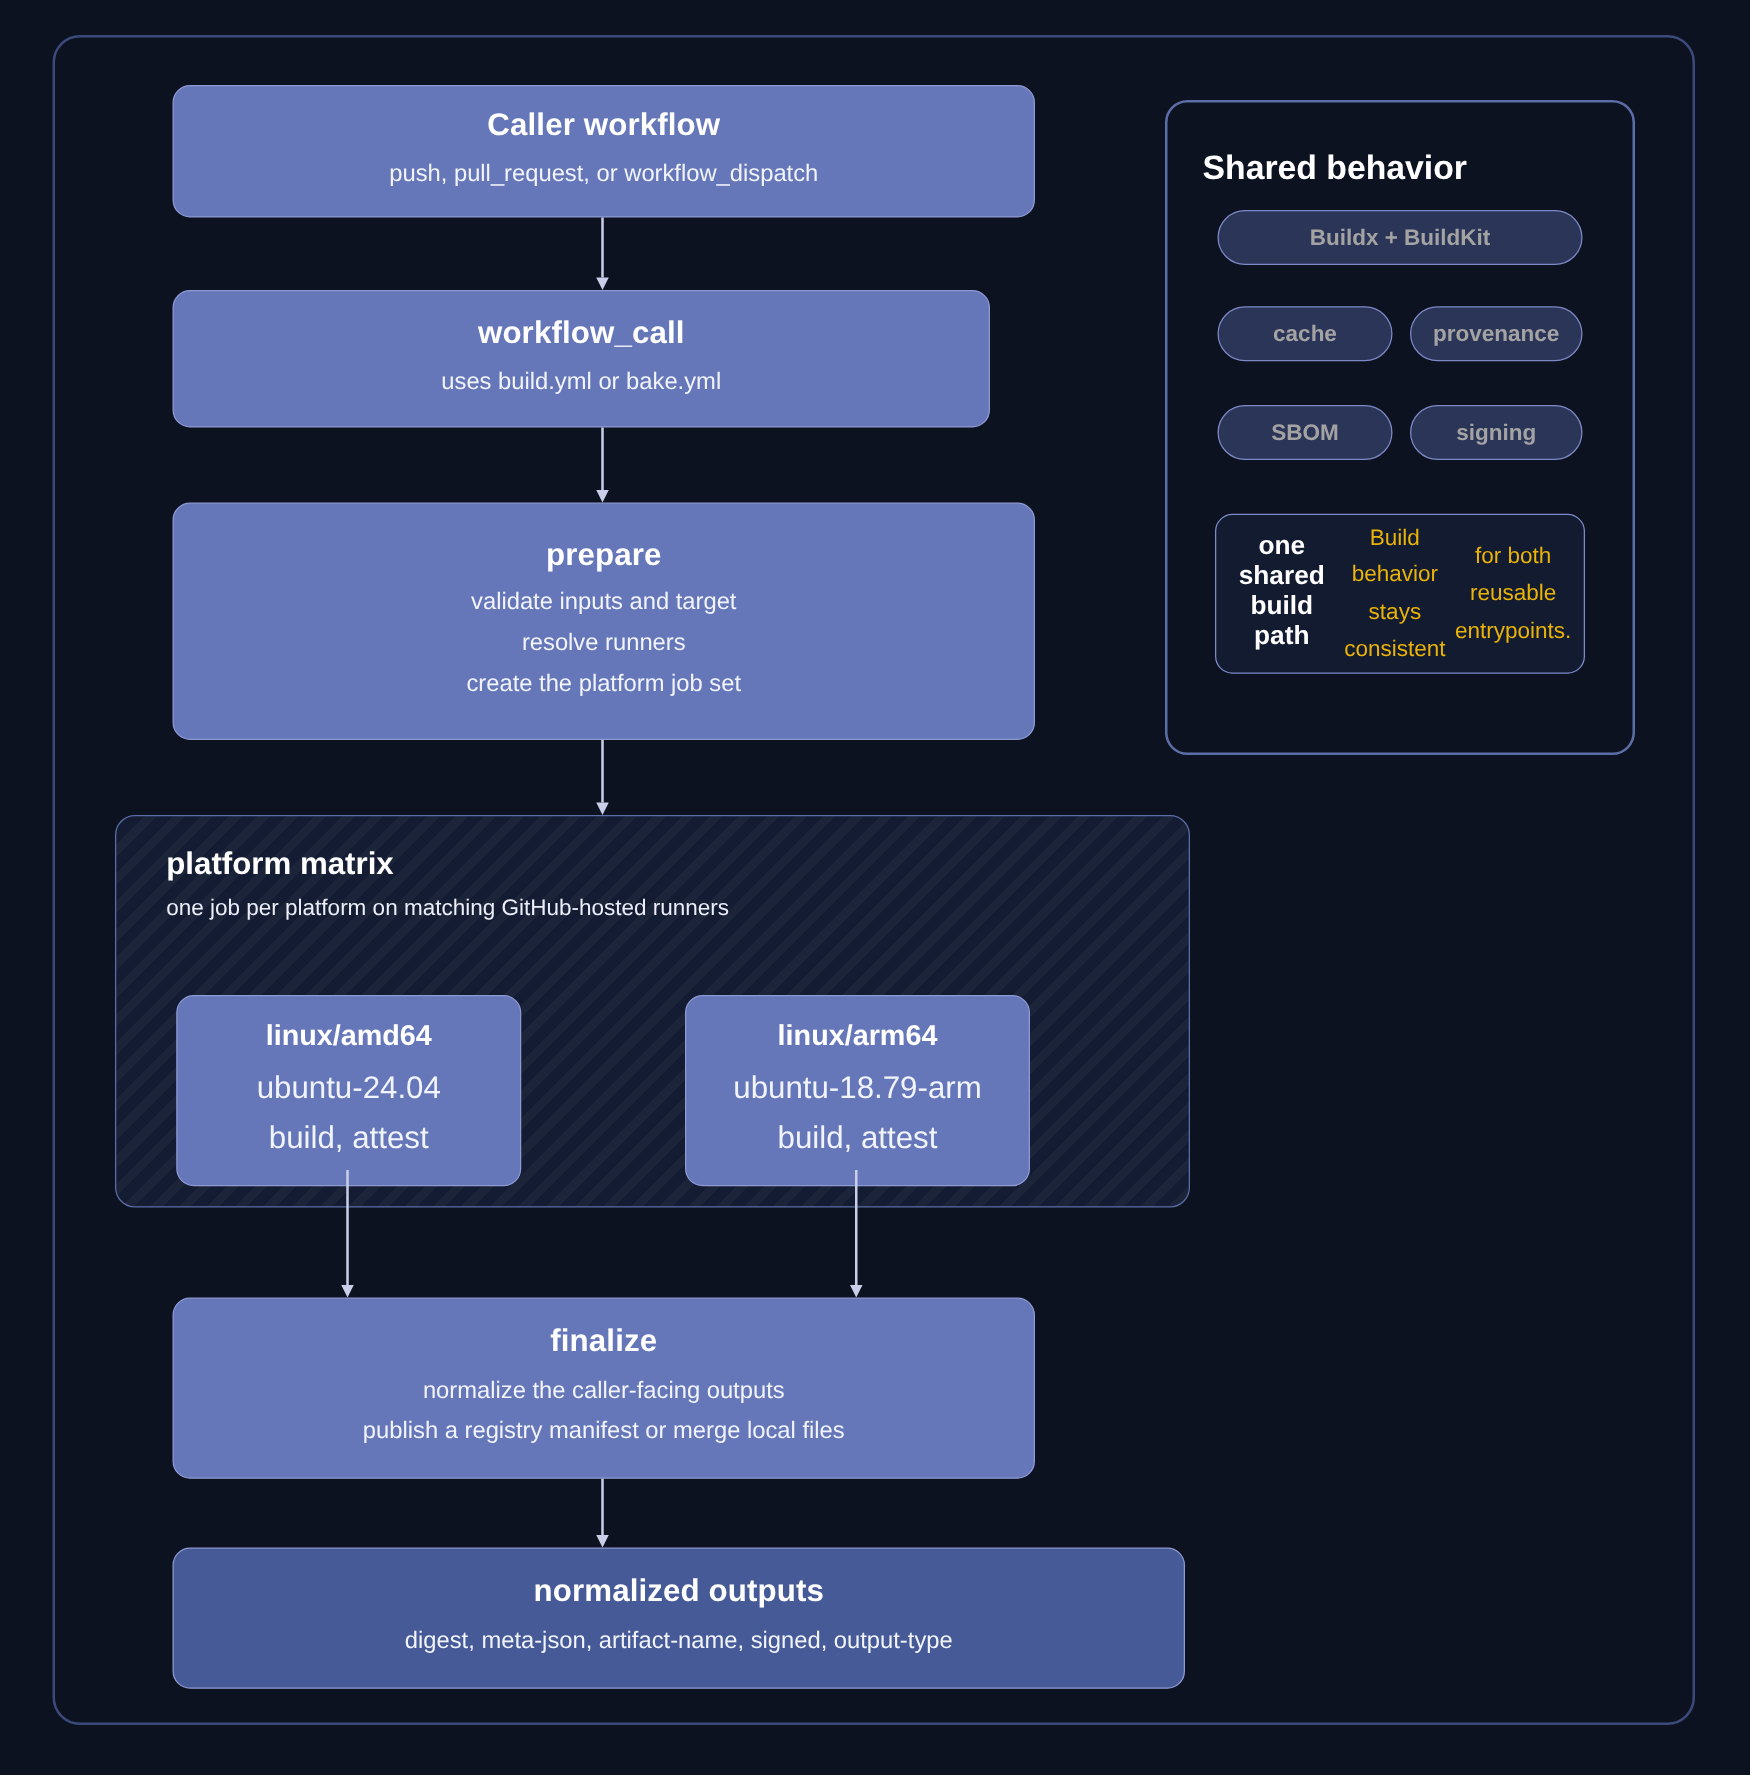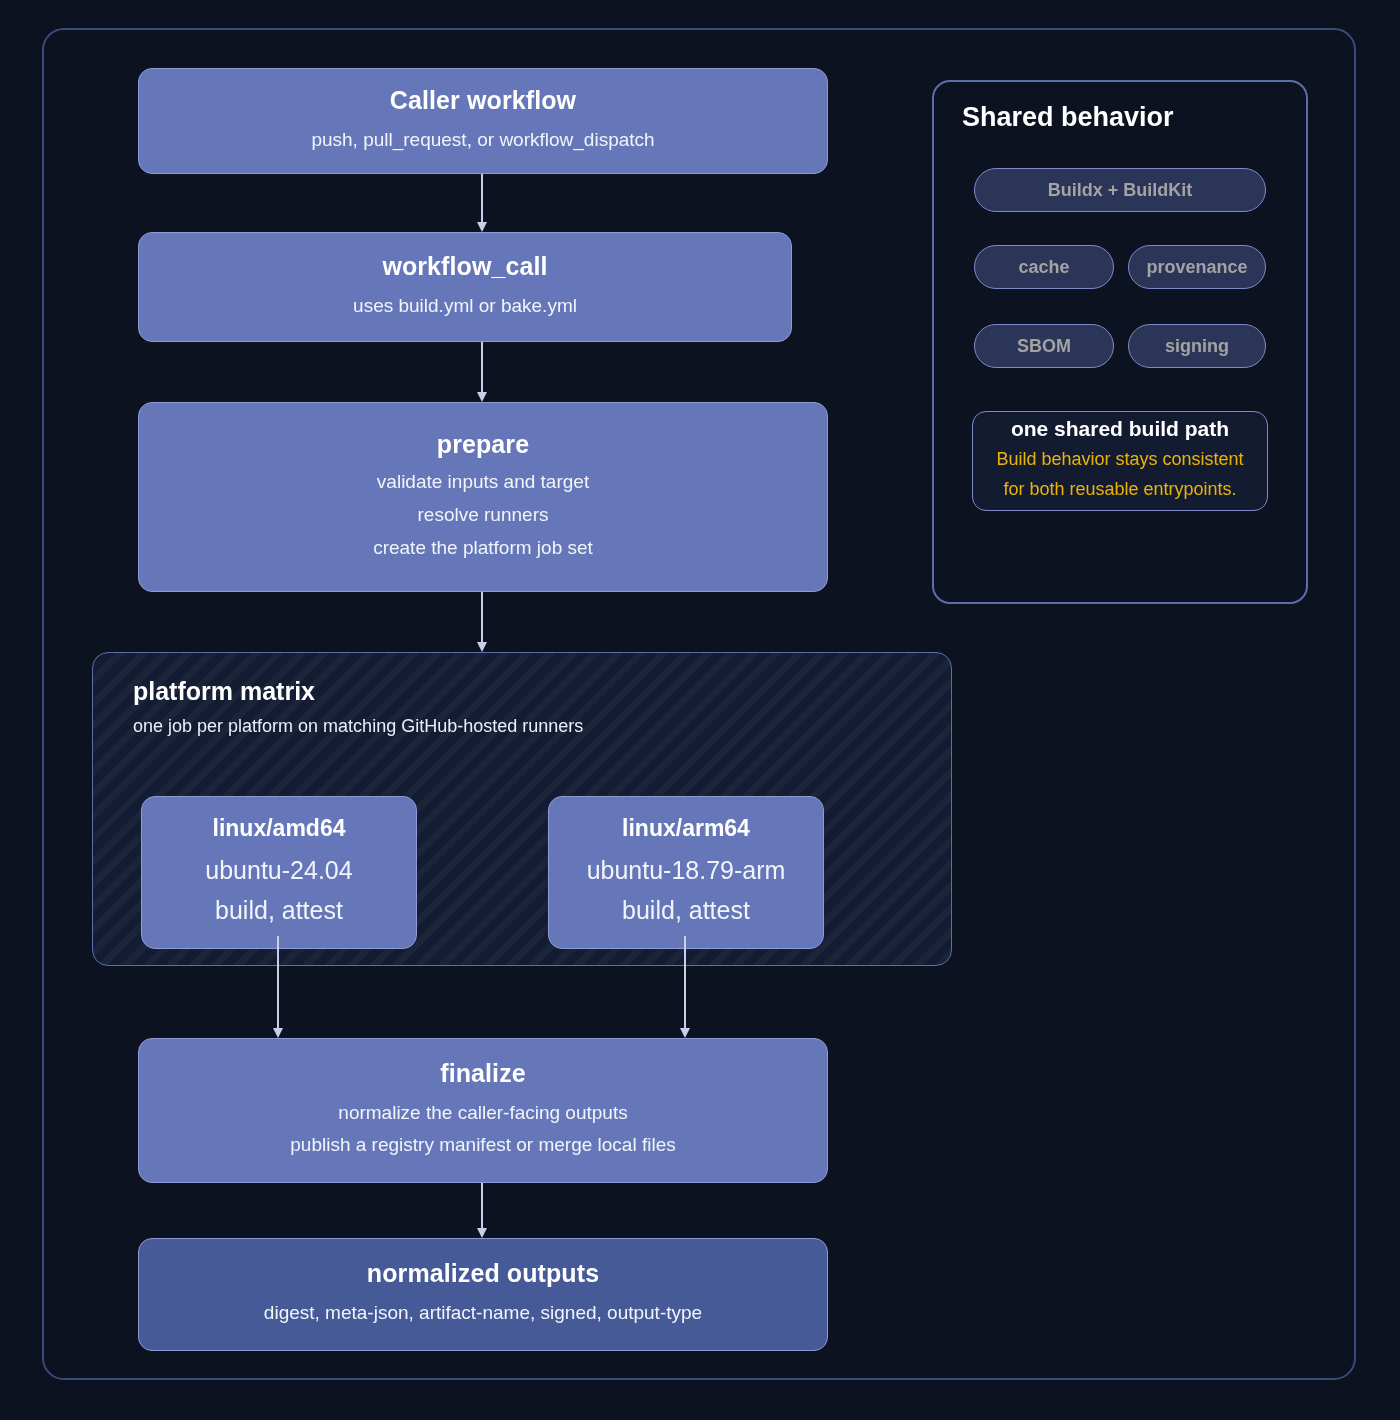--- a/index.html
+++ b/index.html
@@ -52,21 +52,21 @@
     line-height: 1.72;
     color: #f2f4fb;
   }
   .node.alt { background: #455a97; }
 
   
   #node-caller      { left: 138px; top: 68px;   width: 690px; height: 106px; }
   #node-workflowcall{ left: 138px; top: 232px;  width: 654px; height: 110px; }
   #node-prepare     { left: 138px; top: 402px;  width: 690px; height: 190px; }
   #node-finalize    { left: 138px; top: 1038px; width: 690px; height: 145px; }
-  #node-outputs     { left: 138px; top: 1238px; width: 690px; height: 113px; }
+  #node-outputs     { left: 138px; top: 1238px; width: 810px; height: 113px; }
 
   #node-prepare .ttl { margin-bottom: 8px; }
 
   
   #matrix-group {
     position: absolute;
     left: 92px;
     top: 652px;
     width: 860px;
     height: 314px;
@@ -141,21 +141,21 @@
     top: 80px;
     width: 376px;
     height: 524px;
     border: 2px solid #5d6da8;
     border-radius: 18px;
     background: #0d1220;
   }
   #shared-title {
     position: absolute;
     left: 28px;
-    top: 20px;
+    top: 37px;
     font-size: 27px;
     font-weight: bold;
     color: #ffffff;
   }
   .pill {
     position: absolute;
     background: #2b3558;
     border: 1.5px solid #7e8ac8;
     border-radius: 999px;
     color: #a3a3a3;
@@ -170,26 +170,25 @@
   #pill-cache      { left: 40px;  top: 163px; width: 140px; }
   #pill-provenance { left: 194px; top: 163px; width: 138px; }
   #pill-sbom       { left: 40px;  top: 242px; width: 140px; }
   #pill-signing    { left: 194px; top: 242px; width: 138px; }
 
   #shared-note {
     position: absolute;
     left: 38px;
     top: 329px;
     width: 296px;
-    height: 100px;
+    height: 128px;
     border: 1.5px solid #7e8ac8;
     border-radius: 14px;
     background: #131b31;
     display: flex;
-    flex-direction: column;
     align-items: center;
     justify-content: center;
     text-align: center;
     padding: 0 10px;
   }
   #shared-note .ttl {
     font-size: 21px;
     font-weight: bold;
     color: #ffffff;
     margin-bottom: 4px;

